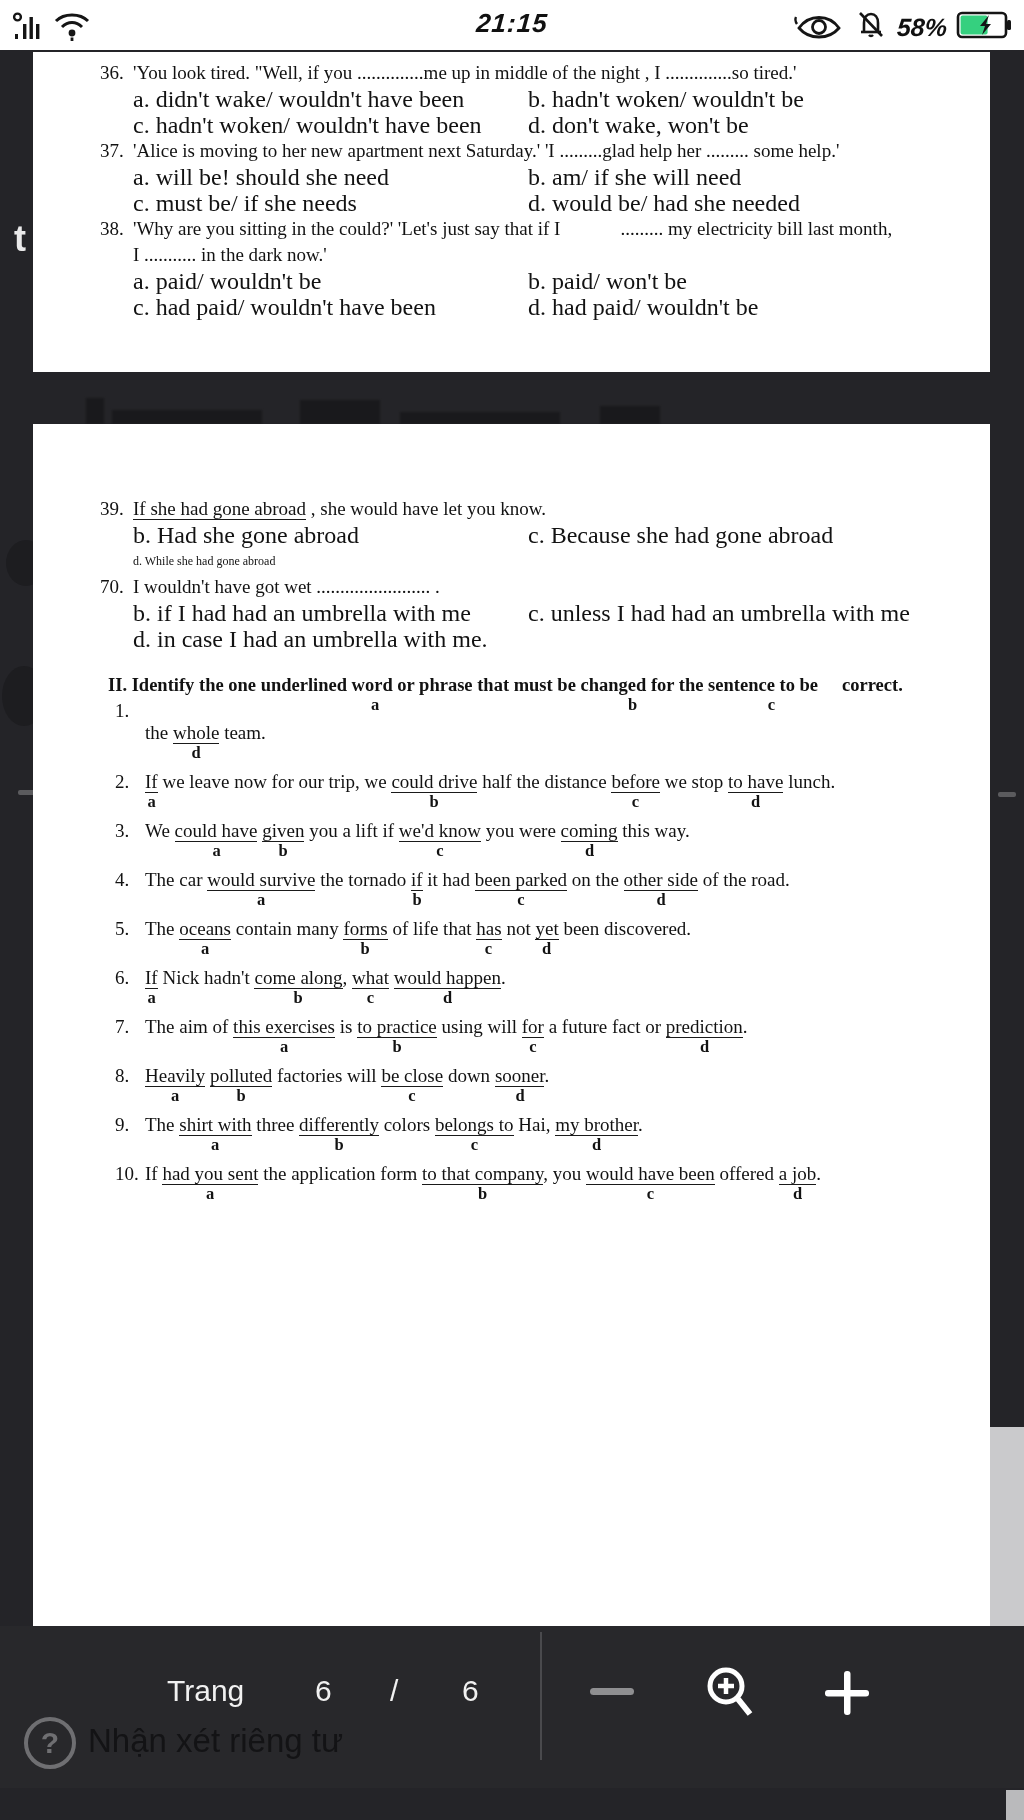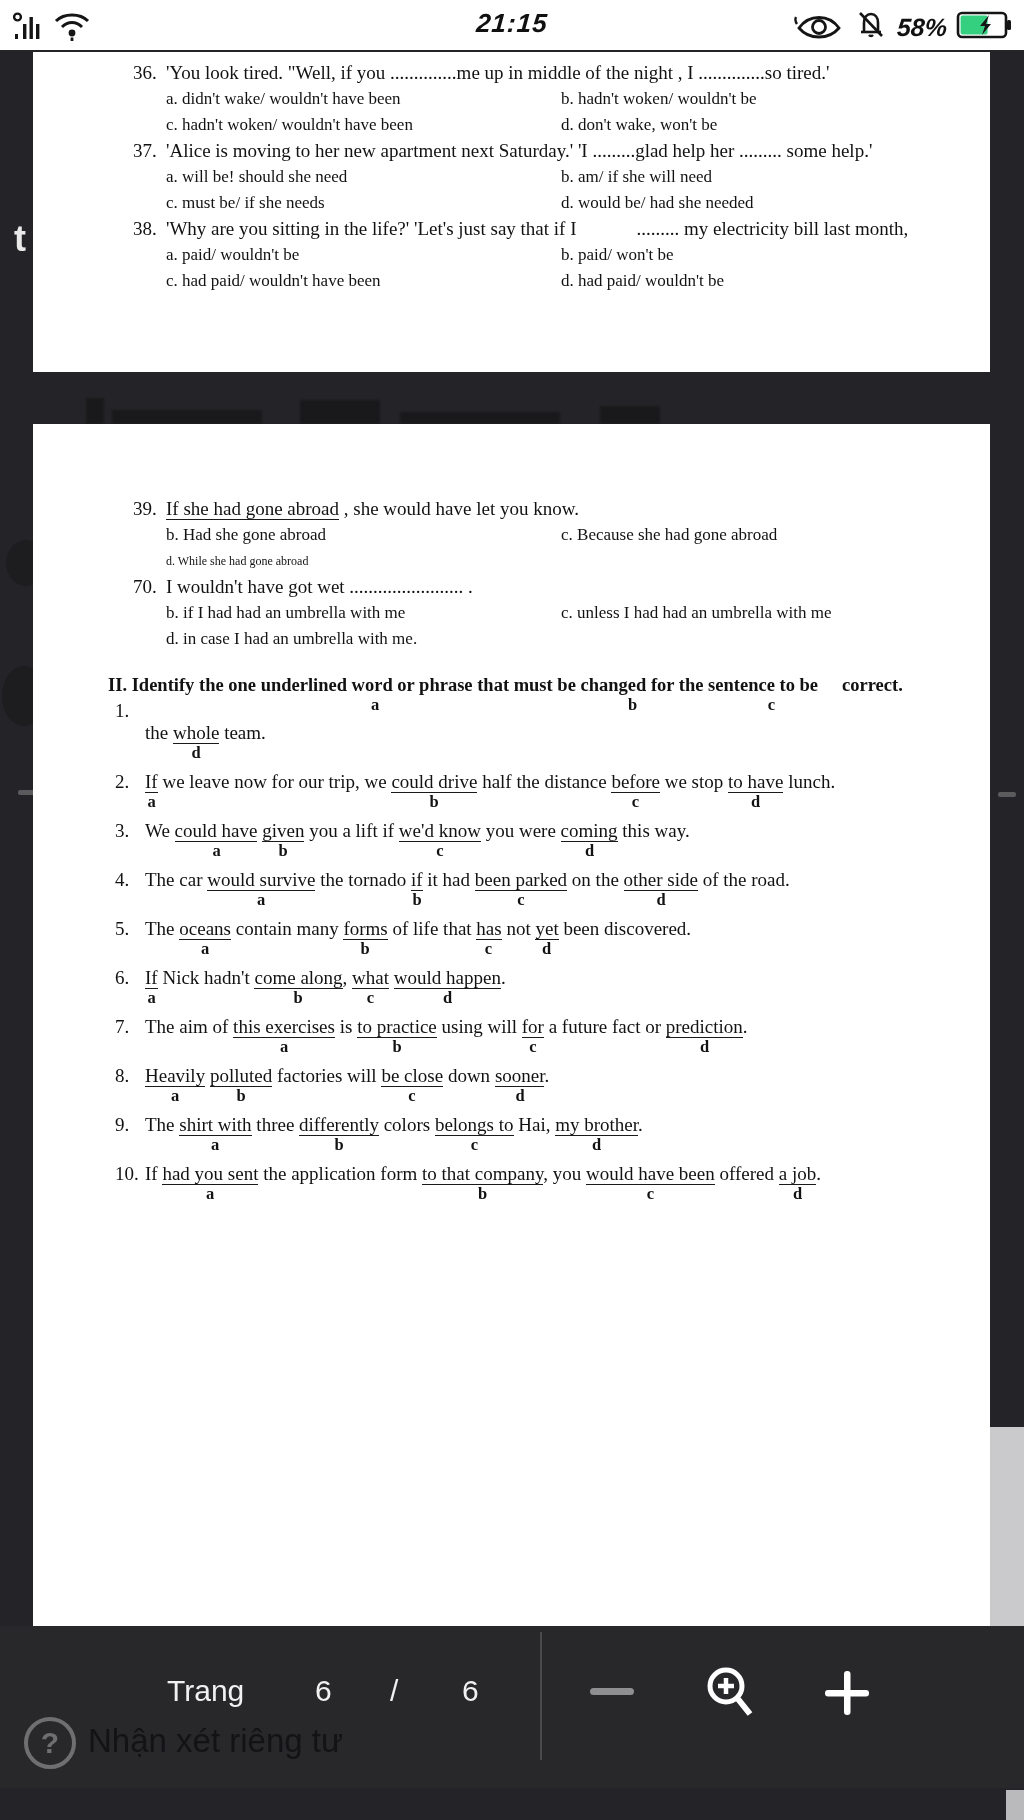--- a/index.html
+++ b/index.html
@@ -11,27 +11,27 @@
   .sb-time{position:absolute;left:0;right:0;top:8px;text-align:center;font-size:26px;color:#111;
            font-style:italic;font-weight:600;letter-spacing:1px;transform:skewX(-4deg);}
   .sb-right{position:absolute;right:10px;top:8px;display:flex;gap:9px;align-items:center;}
   .sb-pct{font-size:25px;color:#111;font-style:italic;font-weight:600;transform:skewX(-4deg);}
   
   .page{position:absolute;left:33px;width:957px;background:#ffffff;
         font-family:"Liberation Serif","DejaVu Serif",serif;color:#121212;}
   .page1{top:52px;height:320px;padding-top:8px;box-sizing:border-box;}
   .page2{top:424px;height:1234px;padding-top:72px;box-sizing:border-box;}
   .q{display:flex;}
-  .q .num{flex:0 0 33px;margin-left:100px;font-size:19px;line-height:26px;}
+  .q .num{flex:0 0 33px;margin-left:67px;font-size:19px;line-height:26px;}
   .qc{flex:1 1 auto;min-width:0;}
   .line{position:relative;font-size:19px;line-height:26px;white-space:nowrap;}
   .line .u{border-bottom:1.4px solid #1a1a1a;}
   .gapseg{display:inline-block;}
   .opts{display:grid;grid-template-columns:395px 1fr;}
-  .opt{font-size:17px;line-height:26px;white-space:nowrap;}
+  .opt{font-size:24px;line-height:26px;white-space:nowrap;}
   .opt.sm{font-size:12px;}
   .lrow{position:relative;height:22px;margin:0;}
   .lrow b{position:absolute;top:-3px;font-size:16.5px;font-weight:bold;}
   .s2head{margin:20px 0 0 75px;font-size:18.5px;font-weight:bold;line-height:26px;white-space:nowrap;}
   .s2item{display:flex;margin-bottom:1px;}
   .s2item .num{flex:0 0 30px;margin-left:82px;font-size:19px;line-height:26px;}
   
   .artifact{position:absolute;background:#19191c;filter:blur(1.2px);}
   .margin-letter{position:absolute;left:14px;top:218px;color:#e9e9ea;font-size:36px;font-weight:600;
                  font-family:"Liberation Sans",sans-serif;}
@@ -133,21 +133,22 @@
             <div class="opt"><span>a.</span> will be! should she need</div>
             <div class="opt"><span>b.</span> am/ if she will need</div>
             <div class="opt"><span>c.</span> must be/ if she needs</div>
             <div class="opt"><span>d.</span> would be/ had she needed</div>
           </div>
         </div>
       </div>
       <div class="q">
         <span class="num">38.</span>
         <div class="qc">
-          <div class="line"><span>'Why are you sitting in the life?' 'Let's just say that if I</span><span class="gapseg" style="width: 60px;"></span><span>......... my electricity bill last month,</span></div>
+          <div class="line"><span>'Why are you sitting in the could?' 'Let's just say that if I</span><span class="gapseg" style="width: 60px;"></span><span>......... my electricity bill last month,</span></div>
+          <div class="line"><span>I ........... in the dark now.'</span></div>
           <div class="opts">
             <div class="opt"><span>a.</span> paid/ wouldn't be</div>
             <div class="opt"><span>b.</span> paid/ won't be</div>
             <div class="opt"><span>c.</span> had paid/ wouldn't have been</div>
             <div class="opt"><span>d.</span> had paid/ wouldn't be</div>
           </div>
         </div>
       </div>
     </div>
 

